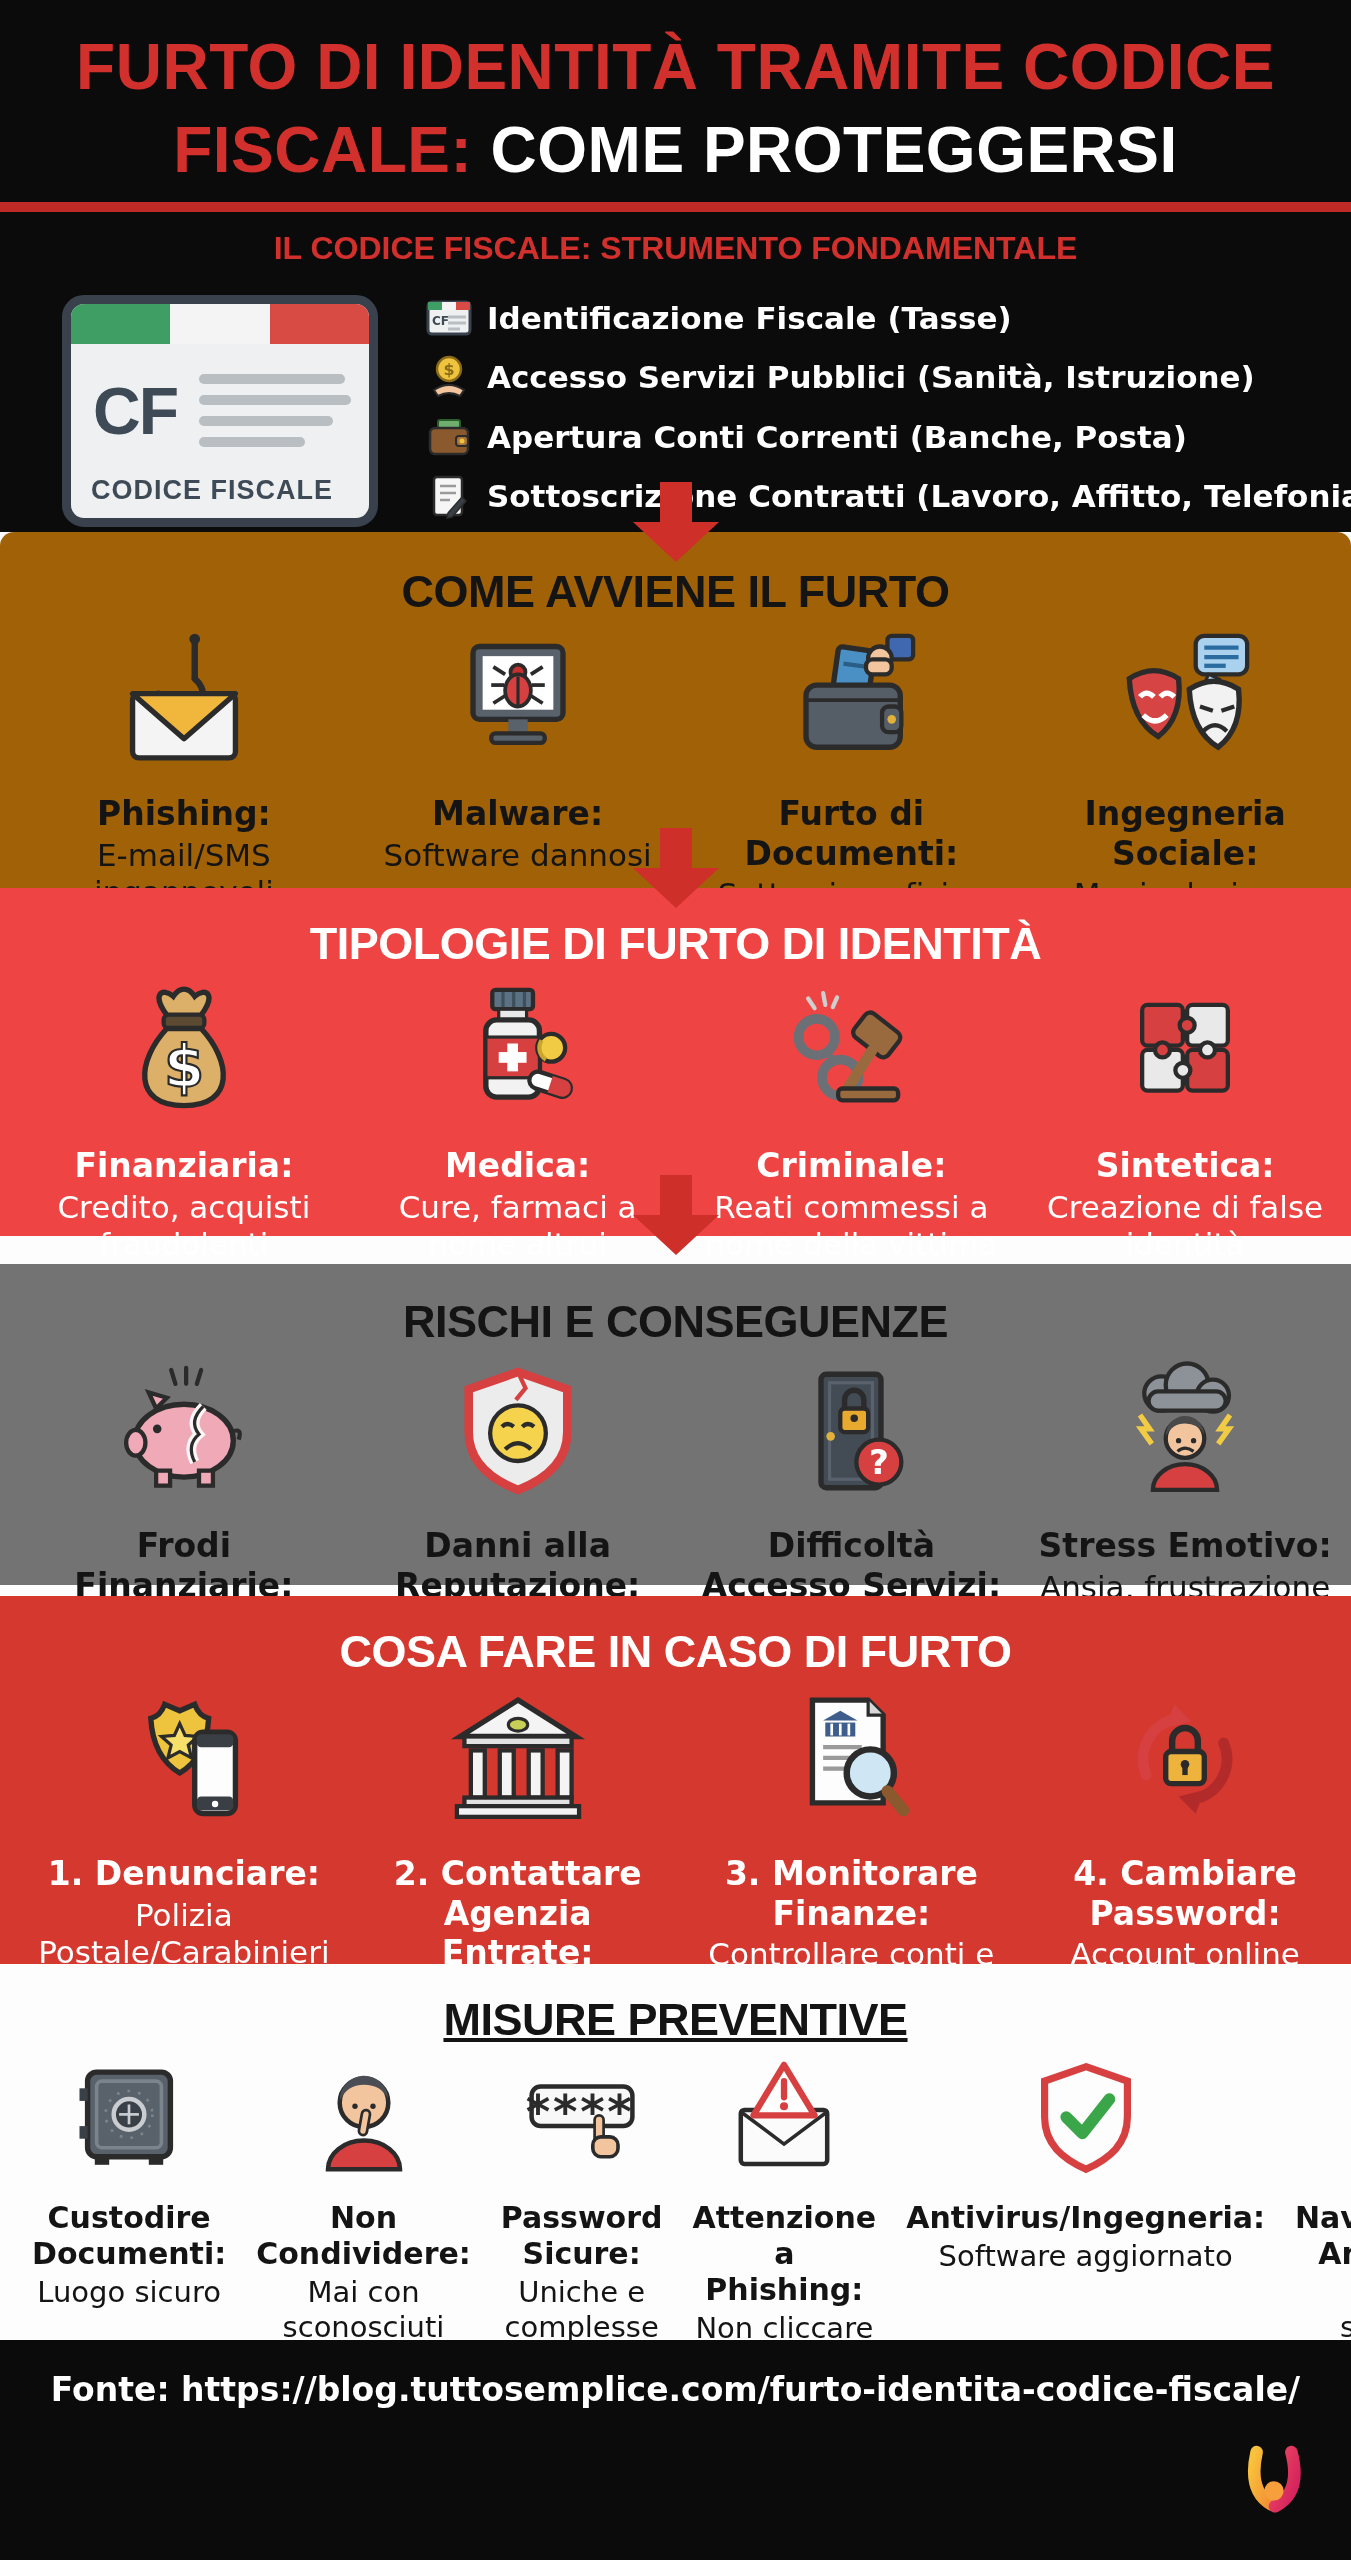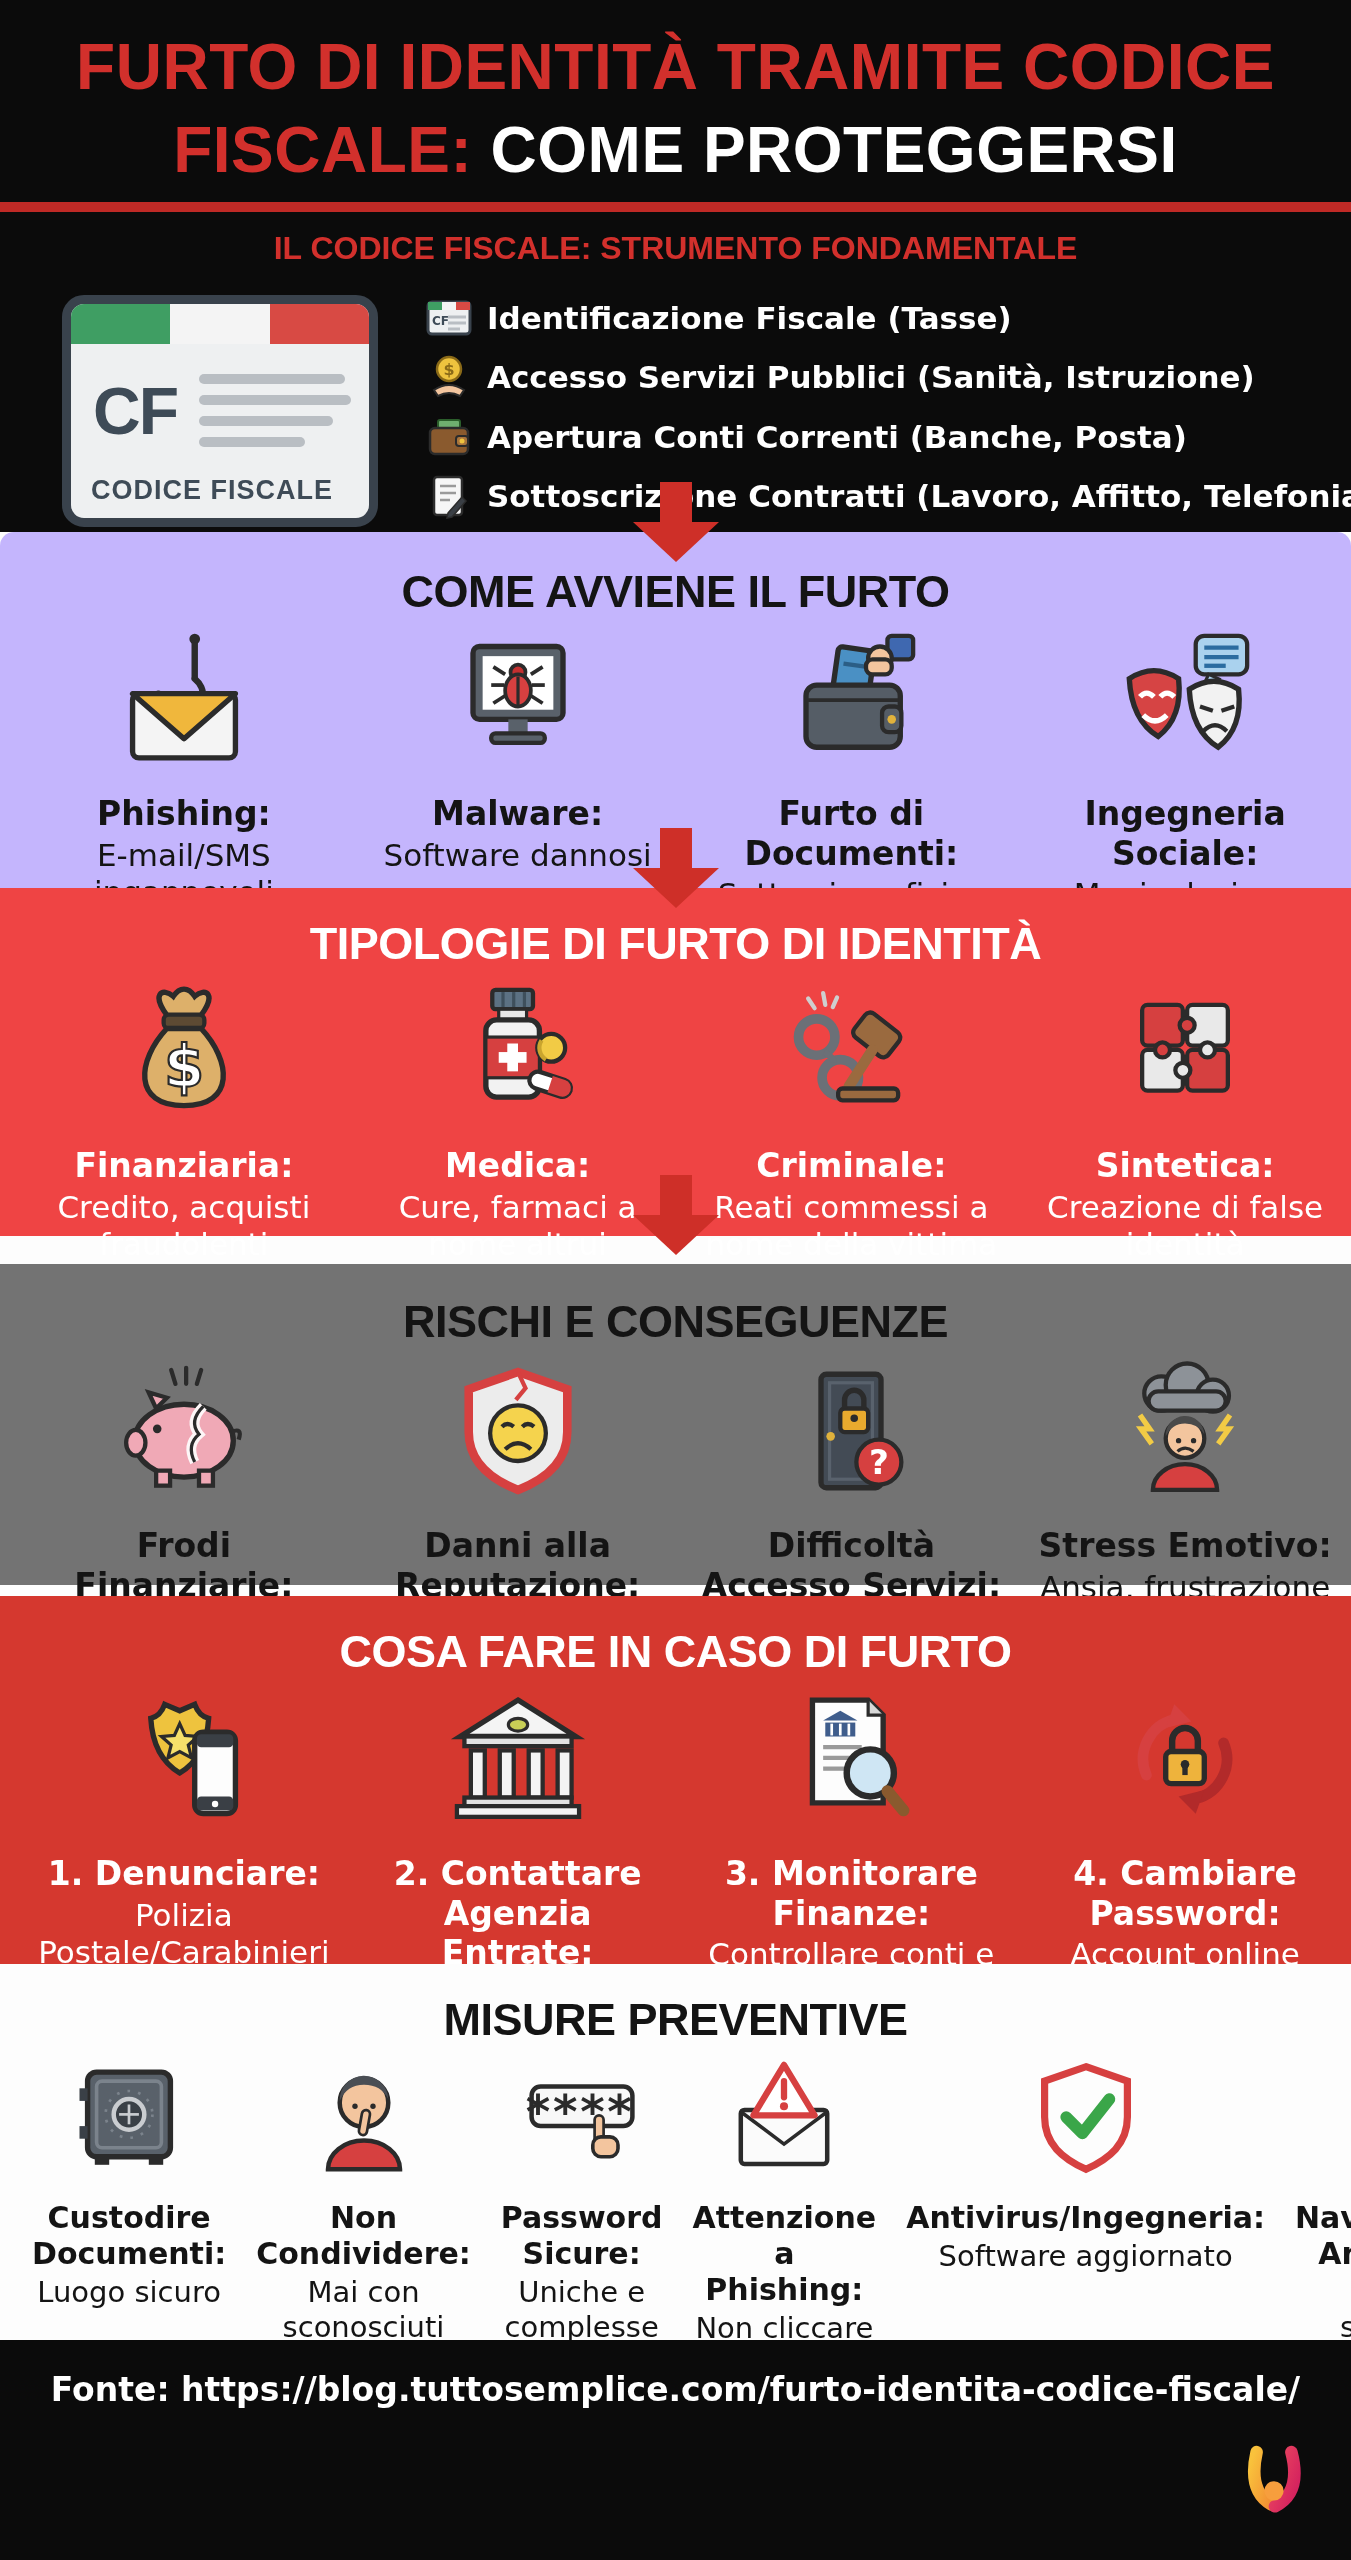--- a/index.html
+++ b/index.html
@@ -43,38 +43,38 @@
 
   
   .sec-heading{text-align:center;font-family:"Liberation Sans",sans-serif;font-weight:bold;
                font-size:45px;letter-spacing:-.5px;}
   .grid{position:absolute;left:8px;right:8px;display:flex;}
   .col{flex:1;display:flex;flex-direction:column;align-items:center;text-align:center;padding:0 6px;margin-left:18px;}
   .icon-box{height:142px;display:flex;align-items:flex-end;justify-content:center;}
   .card-title{font-size:33px;font-weight:bold;line-height:1.2;margin-top:24px;}
   .card-desc{font-size:31px;line-height:1.2;margin-top:3px;}
 
-  #sec-come{top:532px;height:454px;background:#c4b5fd;color:#141414;border-radius:14px;}
+  #sec-come{top:532px;height:454px;background:#a16207;color:#141414;border-radius:14px;}
   #sec-come .sec-heading{padding-top:34px;color:#141414;}
   #sec-come .grid{top:96px;}
 
   #sec-tipologie{top:888px;height:348px;background:#ef4444;color:#ffffff;}
   #sec-tipologie .sec-heading{padding-top:30px;color:#ffffff;}
   #sec-tipologie .grid{top:92px;}
 
   #sec-rischi{top:1264px;height:321px;background:#737373;color:#141414;}
   #sec-rischi .sec-heading{padding-top:32px;color:#141414;}
   #sec-rischi .grid{top:96px;}
 
   #sec-cosafare{top:1596px;height:368px;background:#d5382f;color:#ffffff;}
   #sec-cosafare .sec-heading{padding-top:30px;color:#ffffff;}
   #sec-cosafare .grid{top:92px;}
 
   #sec-misure{top:1964px;height:376px;background:#fdfdfd;color:#141414;}
-  #sec-misure .sec-heading{padding-top:30px;color:#141414;}
+  #sec-misure .sec-heading{padding-top:30px;color:#141414;text-decoration:underline;}
   #sec-misure .grid{top:88px;}
   #sec-misure .icon-box{height:126px;}
   #sec-misure .card-title{font-size:30px;margin-top:22px;}
   #sec-misure .card-desc{font-size:29px;}
 
   
   #sec-footer{top:2340px;height:220px;background:#0b0b0b;}
   .source{padding-top:30px;text-align:center;color:#ffffff;font-size:33px;font-weight:bold;}
   .logo{position:absolute;right:48px;bottom:26px;}
 

